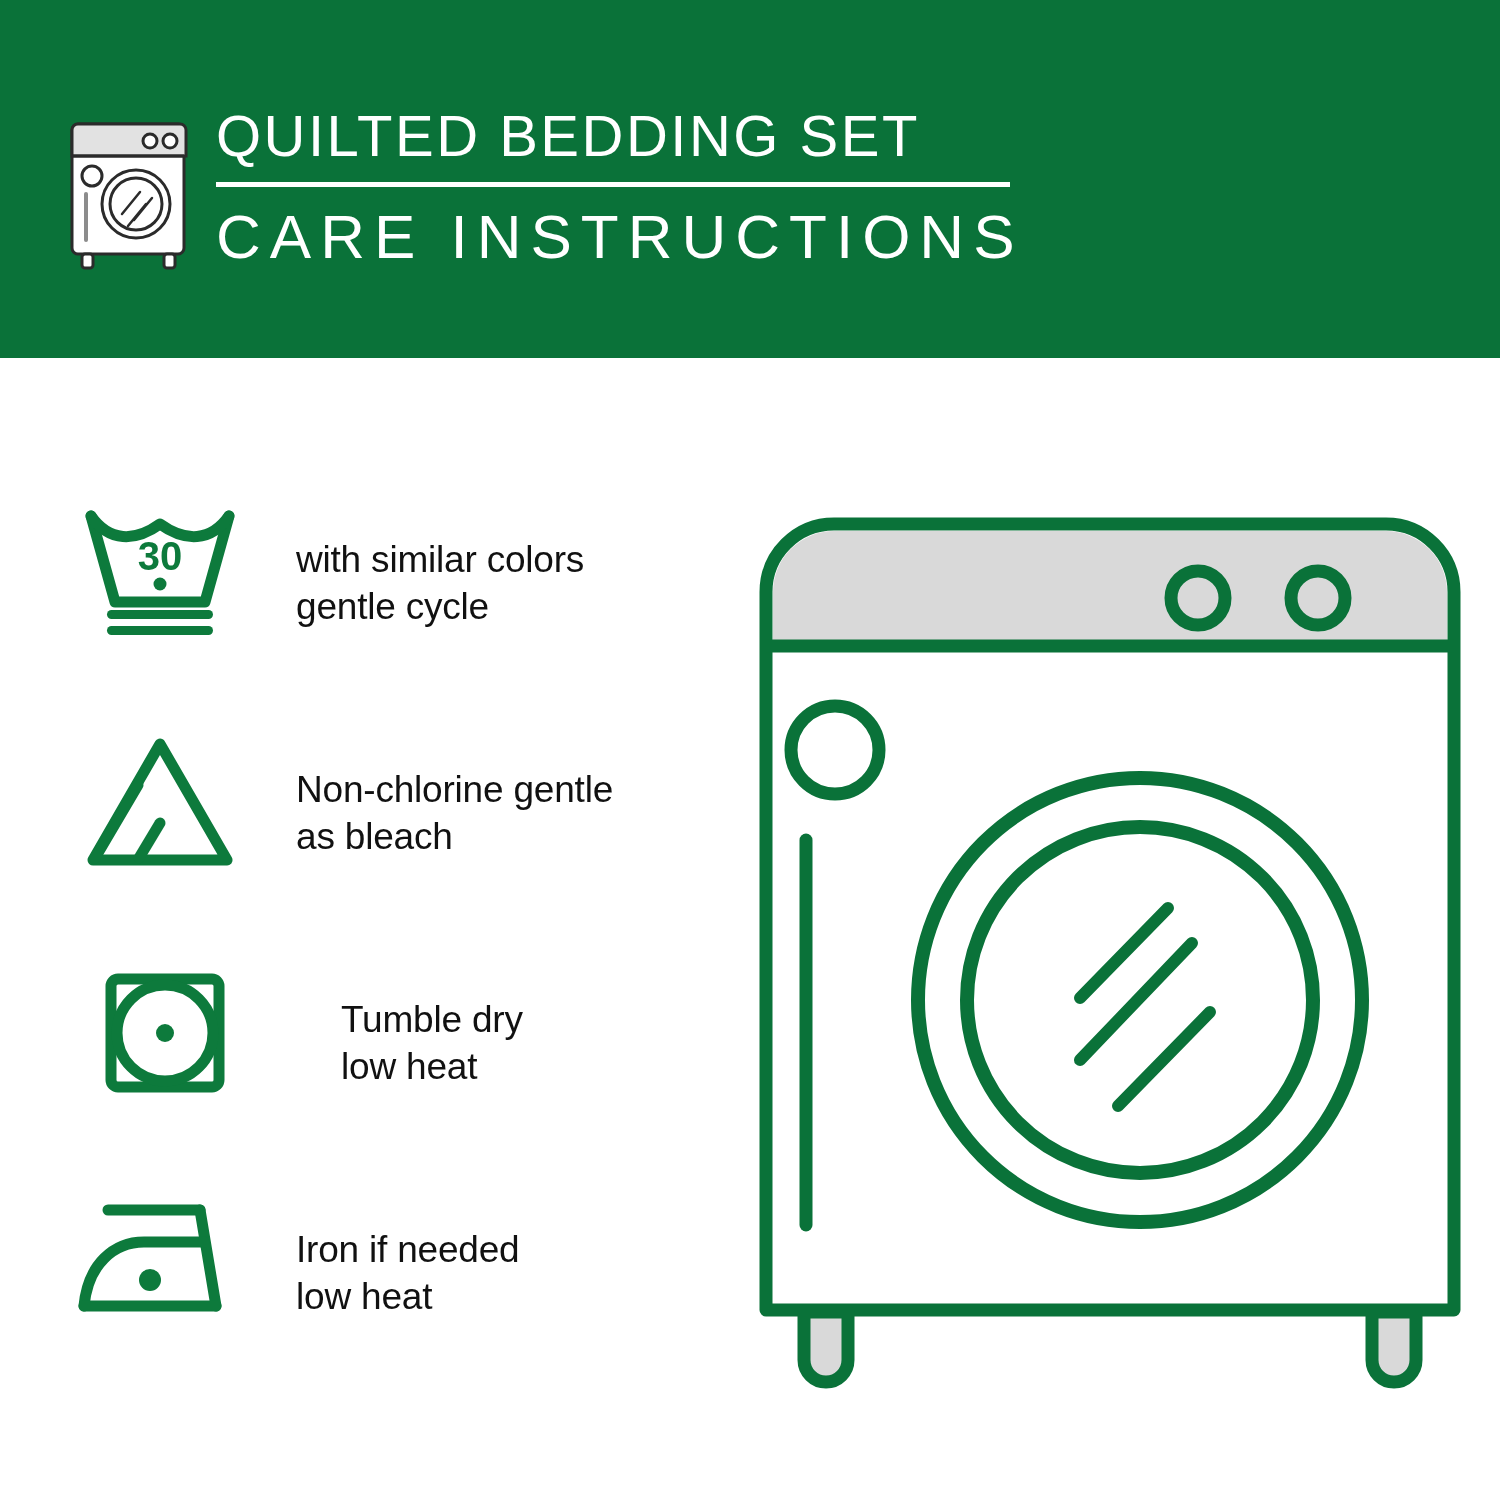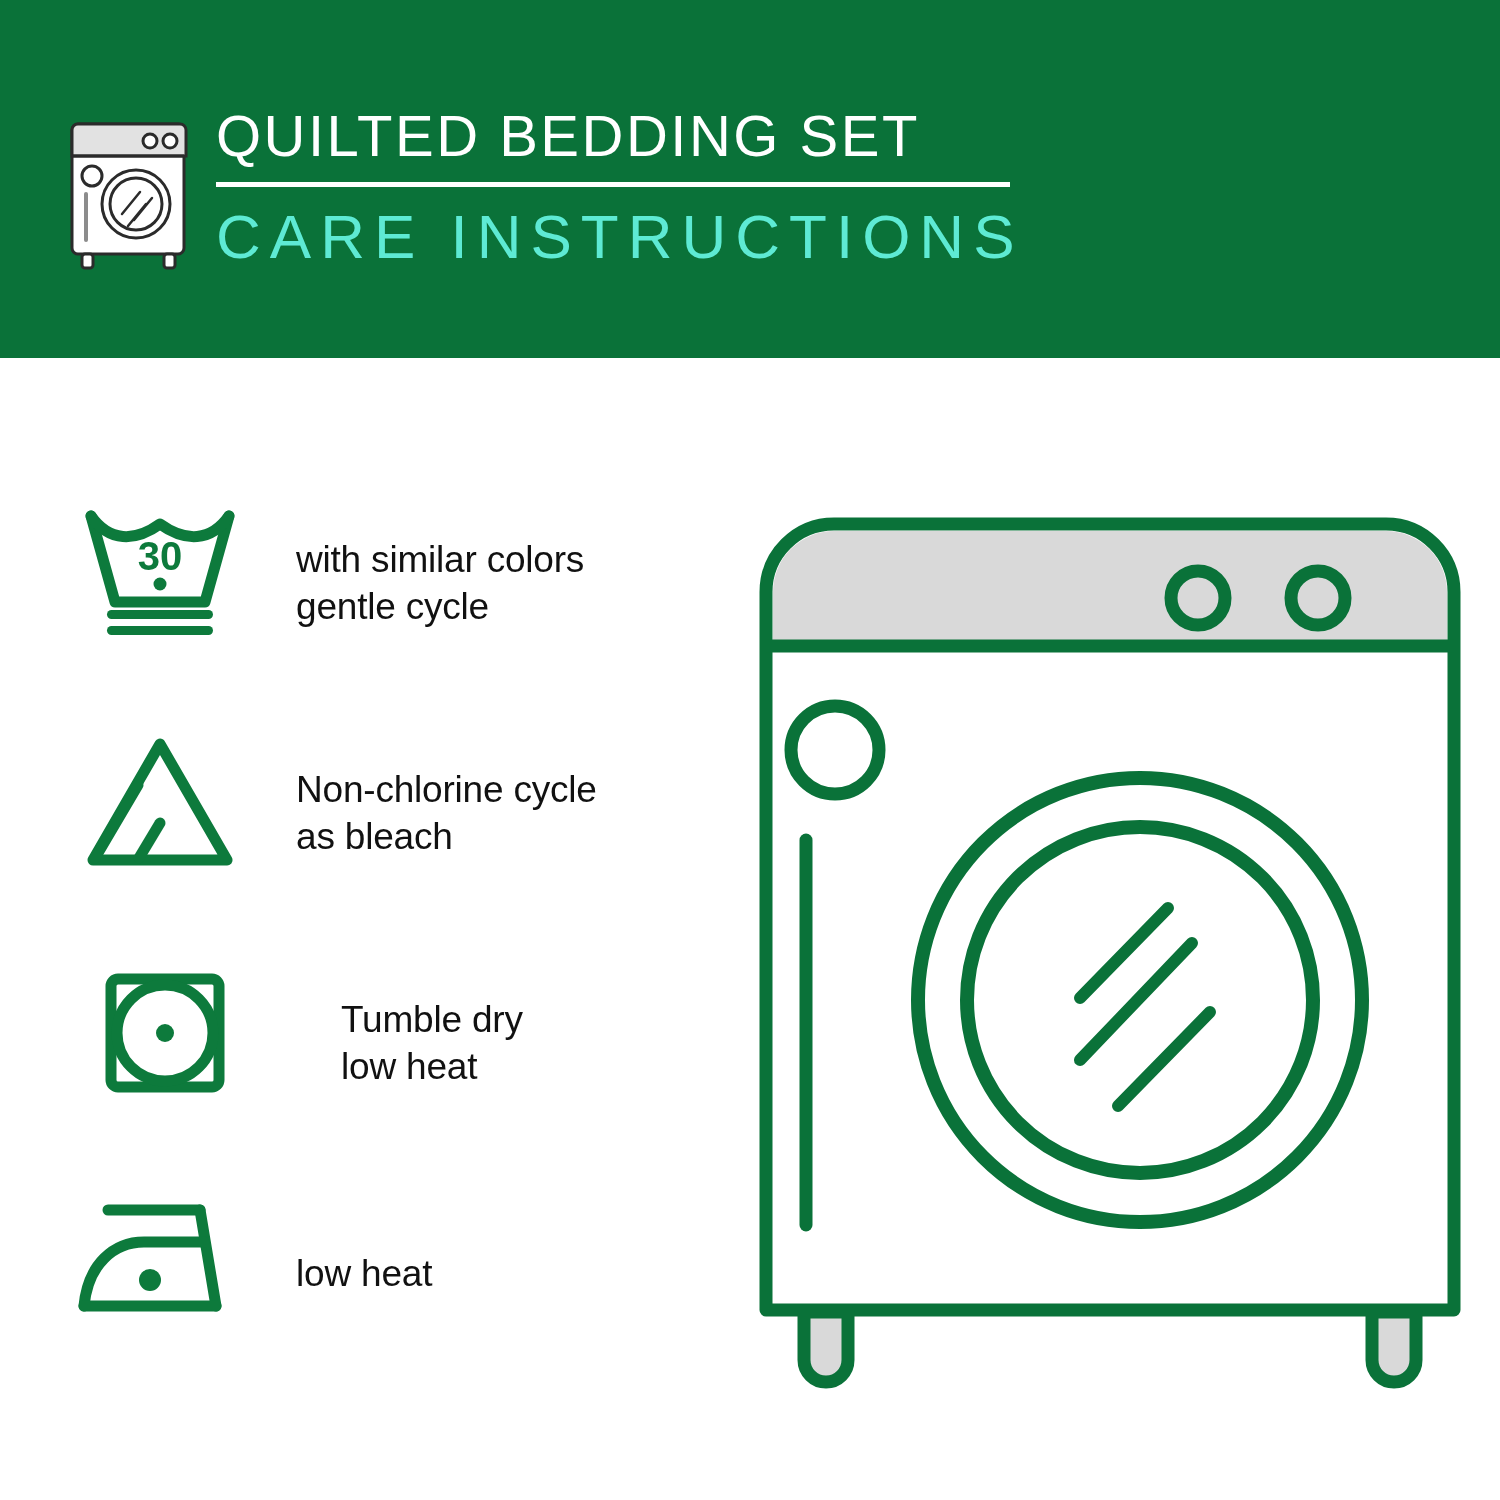--- a/index.html
+++ b/index.html
@@ -35,21 +35,21 @@
   .title-rule{
     margin-top:6px;
     width:794px;height:5px;
     background:#ffffff;
   }
   .title-sub{
     margin-top:14px;
     font-family:"Liberation Sans", sans-serif;
     font-size:62px;
     letter-spacing:9px;
-    color:#5eead4;
+    color:#ffffff;
     font-weight:300;
     line-height:72px;
     white-space:nowrap;
   }
 
   
   .care-list{
     position:absolute;left:0;top:358px;width:740px;height:1142px;
   }
   .care-row{
@@ -150,21 +150,21 @@
       <div class="sym">
         <svg viewBox="0 0 170 150" width="170" height="150">
           <g fill="none" stroke="#0d7a3c" stroke-width="11" stroke-linecap="round" stroke-linejoin="round">
             <path d="M85 16 L152 132 L18 132 Z"></path>
             <line x1="63" y1="57" x2="20" y2="130"></line>
             <line x1="85" y1="95" x2="64" y2="130"></line>
           </g>
         </svg>
       </div>
       <div class="txt">
-        <div>Non-chlorine cycle</div>
+        <div>Non-chlorine gentle</div>
         <div>as bleach</div>
       </div>
     </div>
 
     <div class="care-row" id="row-2">
       <div class="sym">
         <svg viewBox="0 0 170 150" width="170" height="150">
           <g fill="none" stroke="#0d7a3c" stroke-width="11" stroke-linejoin="round">
             <rect x="36" y="21" width="108" height="108" rx="7"></rect>
             <circle cx="90" cy="75" r="48"></circle>
@@ -188,20 +188,21 @@
             <path d="M130 22 L146 118"></path>
 
             <path d="M14 118 C18 76 44 54 74 54 L134 54"></path>
 
             <path d="M14 118 L146 118"></path>
           </g>
           <circle cx="80" cy="92" r="11" fill="#0d7a3c"></circle>
         </svg>
       </div>
       <div class="txt">
+        <div>Iron if needed</div>
         <div>low heat</div>
       </div>
     </div>
 
   </div>
 
   <div class="machine-wrap">
     <svg viewBox="0 0 740 960" width="740" height="960">
 
       <path d="M26 830 L26 112 a68 68 0 0 1 68 -68 h552 a68 68 0 0 1 68 68 L714 830 Z" fill="#ffffff" stroke="#0a7239" stroke-width="13" stroke-linejoin="round"></path>

